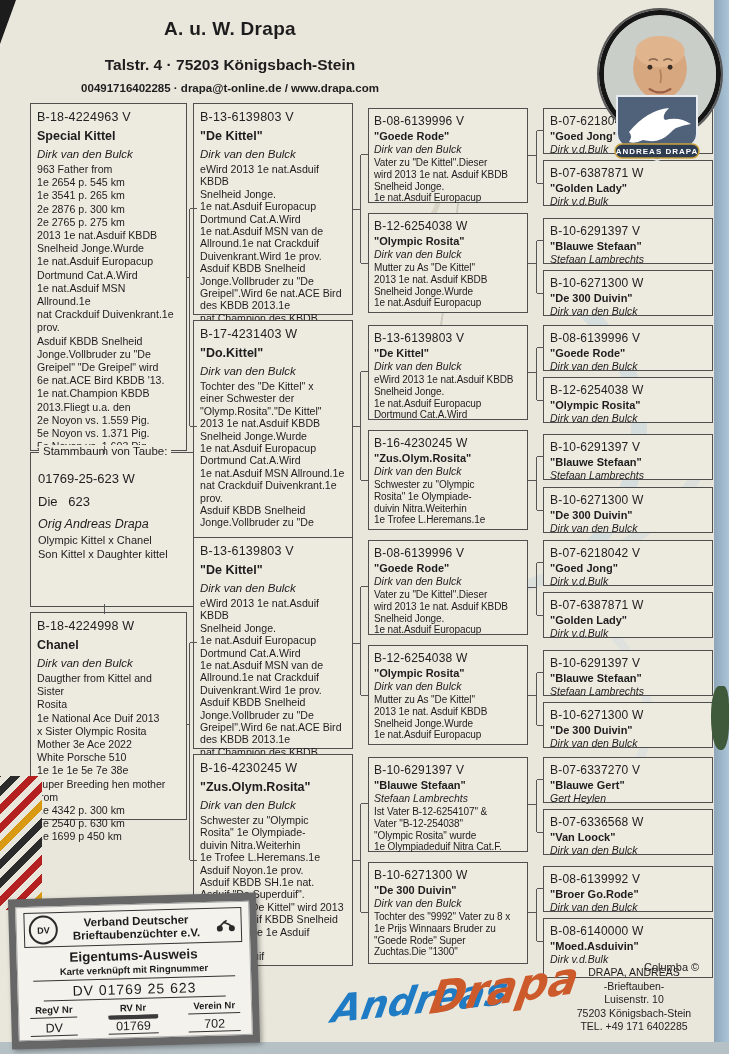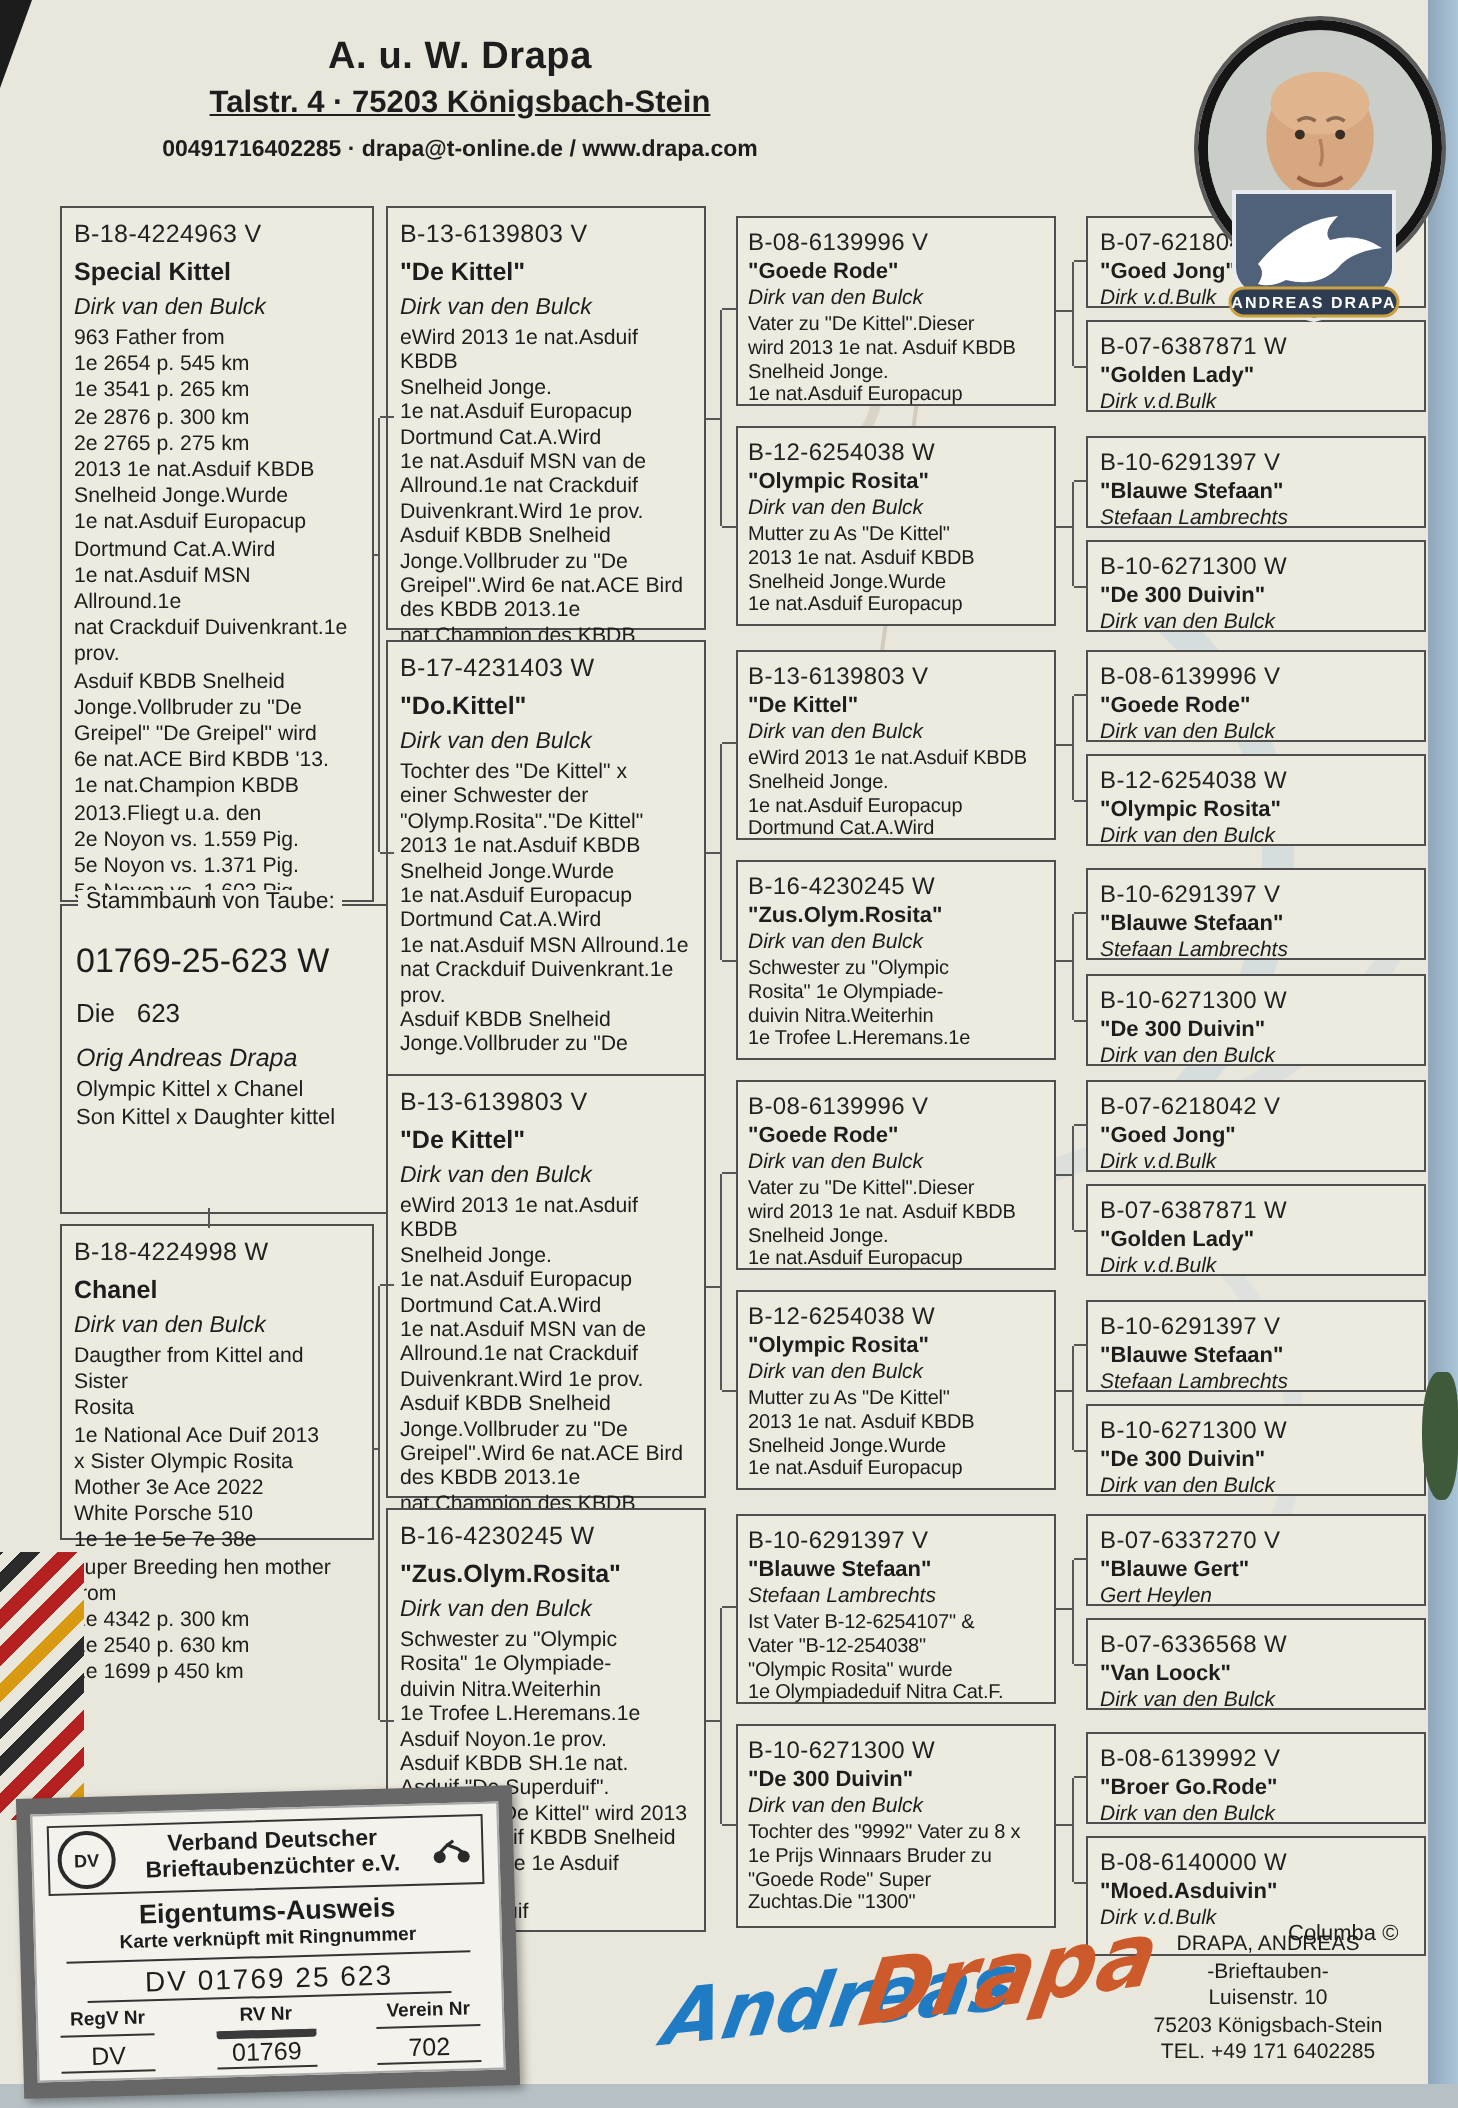--- a/index.html
+++ b/index.html
@@ -9,21 +9,21 @@
         background:linear-gradient(90deg,#8fa6ba,#abc5d8);z-index:3;}
   .edge-bottom{position:absolute;left:0;top:1042px;width:729px;height:12px;background:#b6c1c6;z-index:3;}
   .corner-mark{position:absolute;left:0;top:0;width:16px;height:44px;background:#1c1c1c;
         clip-path:polygon(0 0,100% 0,0 100%);z-index:4;}
   .green-blob{position:absolute;left:711px;top:686px;width:18px;height:64px;background:#3f5a3a;
         border-radius:45% 30% 40% 50%;z-index:4;}
 
   
   .header{position:absolute;left:55px;top:18px;width:350px;text-align:center;z-index:2;}
   .h-name{font-size:19px;font-weight:bold;letter-spacing:.3px;}
-  .h-addr{font-size:15.5px;font-weight:bold;margin-top:3px;text-decoration:underline;}
+  .h-addr{font-size:15.5px;font-weight:bold;margin-top:16px;}
   .h-contact{font-size:11.5px;font-weight:bold;margin-top:8px;}
 
   
   .photo{position:absolute;left:599px;top:10px;width:112px;height:118px;border-radius:50%;
         border:5px solid #151515;outline:2px solid #5a5a5a;overflow:hidden;z-index:5;
         background:#c7ccc6;}
   .badge{position:absolute;left:609px;top:92px;width:96px;height:72px;z-index:6;}
 
   
   .wm{position:absolute;left:0;top:0;width:729px;height:1054px;z-index:1;pointer-events:none;}
@@ -45,21 +45,21 @@
   .c3 .ring,.c4 .ring{font-size:12px;margin-bottom:2px;}
   .c3 .bname,.c4 .bname{font-size:11px;margin-bottom:1px;}
   .c3 .breeder,.c4 .breeder{font-size:10.5px;margin-bottom:2px;}
   .c3 .body{font-size:10px;line-height:11.8px;letter-spacing:-.1px;}
 
   
   .stamm{position:absolute;left:30px;top:452px;width:184px;height:155px;border:1.5px solid #4f4f4f;
         box-sizing:border-box;background:#edeae0;padding:14px 7px 4px;z-index:2;}
   .stamm .legend{position:absolute;top:-8px;left:8px;background:#edeae0;padding:0 4px;
         font-size:11.5px;}
-  .stamm .s-ring{font-size:17px;margin:4px 0 8px;}
+  .stamm .s-ring{font-size:13px;margin:4px 0 8px;}
   .stamm .s-bird{font-size:13px;font-weight:normal;margin-bottom:8px;white-space:pre;}
   .stamm .s-orig{font-size:12.5px;font-style:italic;margin-bottom:3px;}
   .stamm .s-cross{font-size:11px;line-height:13.5px;white-space:pre-line;}
 
   
   .conn{position:absolute;border-left:1.5px solid #565656;z-index:2;}
   .conn:before,.conn:after{content:'';position:absolute;left:0;width:7px;border-top:1.5px solid #565656;}
   .conn:before{top:-1px;} .conn:after{bottom:-1px;}
   .stub{position:absolute;border-top:1.5px solid #565656;height:0;z-index:2;}
   .vtick{position:absolute;border-left:1.5px solid #565656;z-index:2;}
@@ -177,21 +177,21 @@
 
   <div class="stamm">
     <div class="legend">Stammbaum von Taube:</div>
     <div class="s-ring">01769-25-623 W</div>
     <div class="s-bird">Die   623</div>
     <div class="s-orig">Orig Andreas Drapa</div>
     <div class="s-cross">Olympic Kittel  x  Chanel
 Son Kittel x  Daughter kittel</div>
   </div>
 
-  <div class="box c1" style="top:612px;height:158px">
+  <div class="box c1" style="top:612px;height:208px">
     <div class="ring">B-18-4224998 W</div>
     <div class="bname">Chanel</div>
     <div class="breeder">Dirk van den Bulck</div>
     <div class="body">Daugther from Kittel and Sister
 Rosita
 1e National Ace Duif 2013
 x Sister Olympic Rosita
 Mother  3e Ace  2022
 White Porsche  510
 1e 1e 1e 5e 7e 38e

